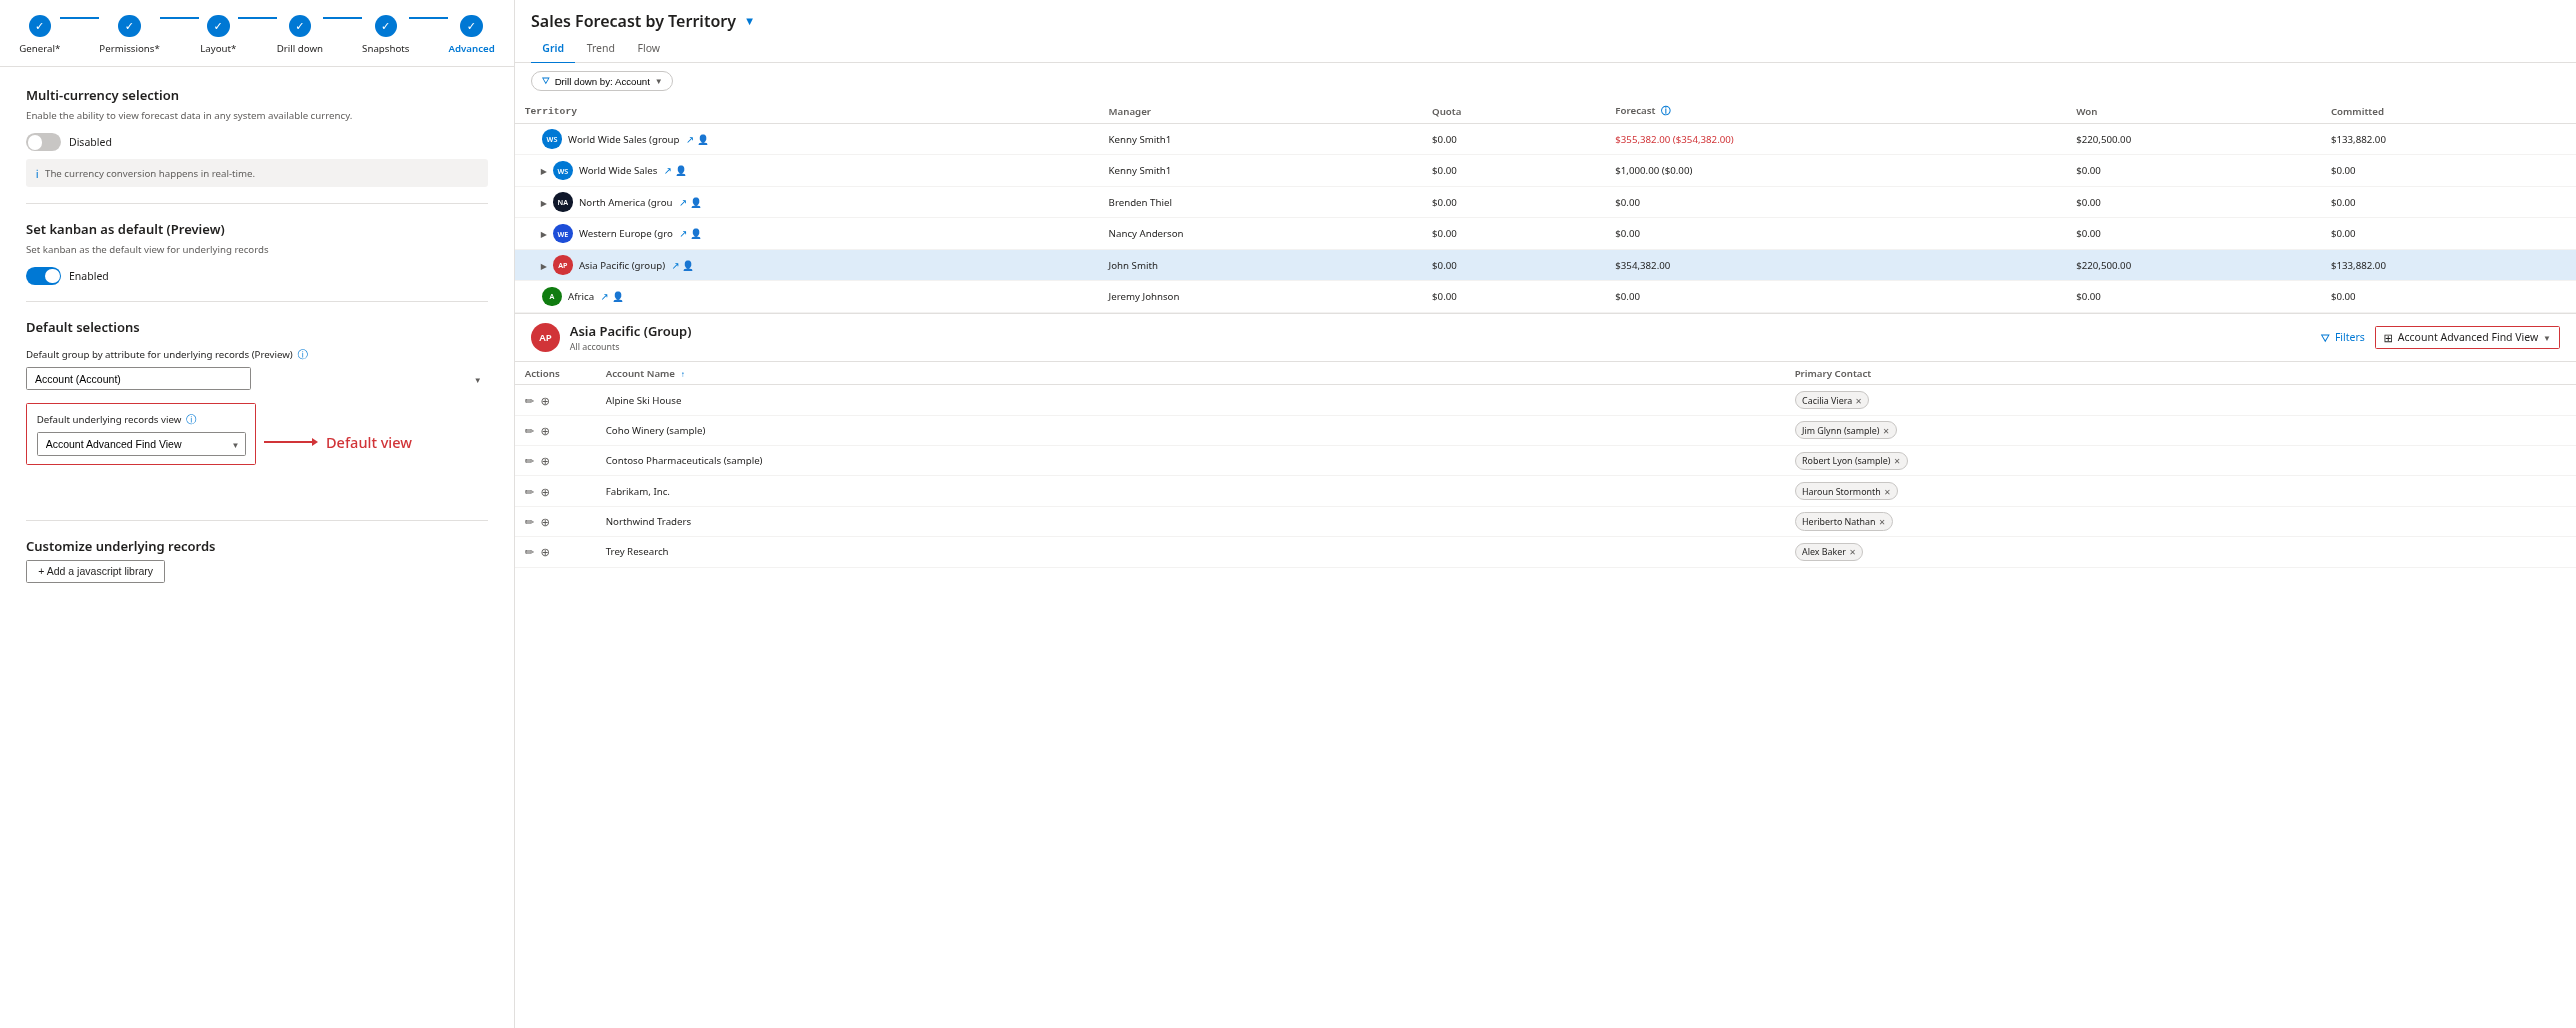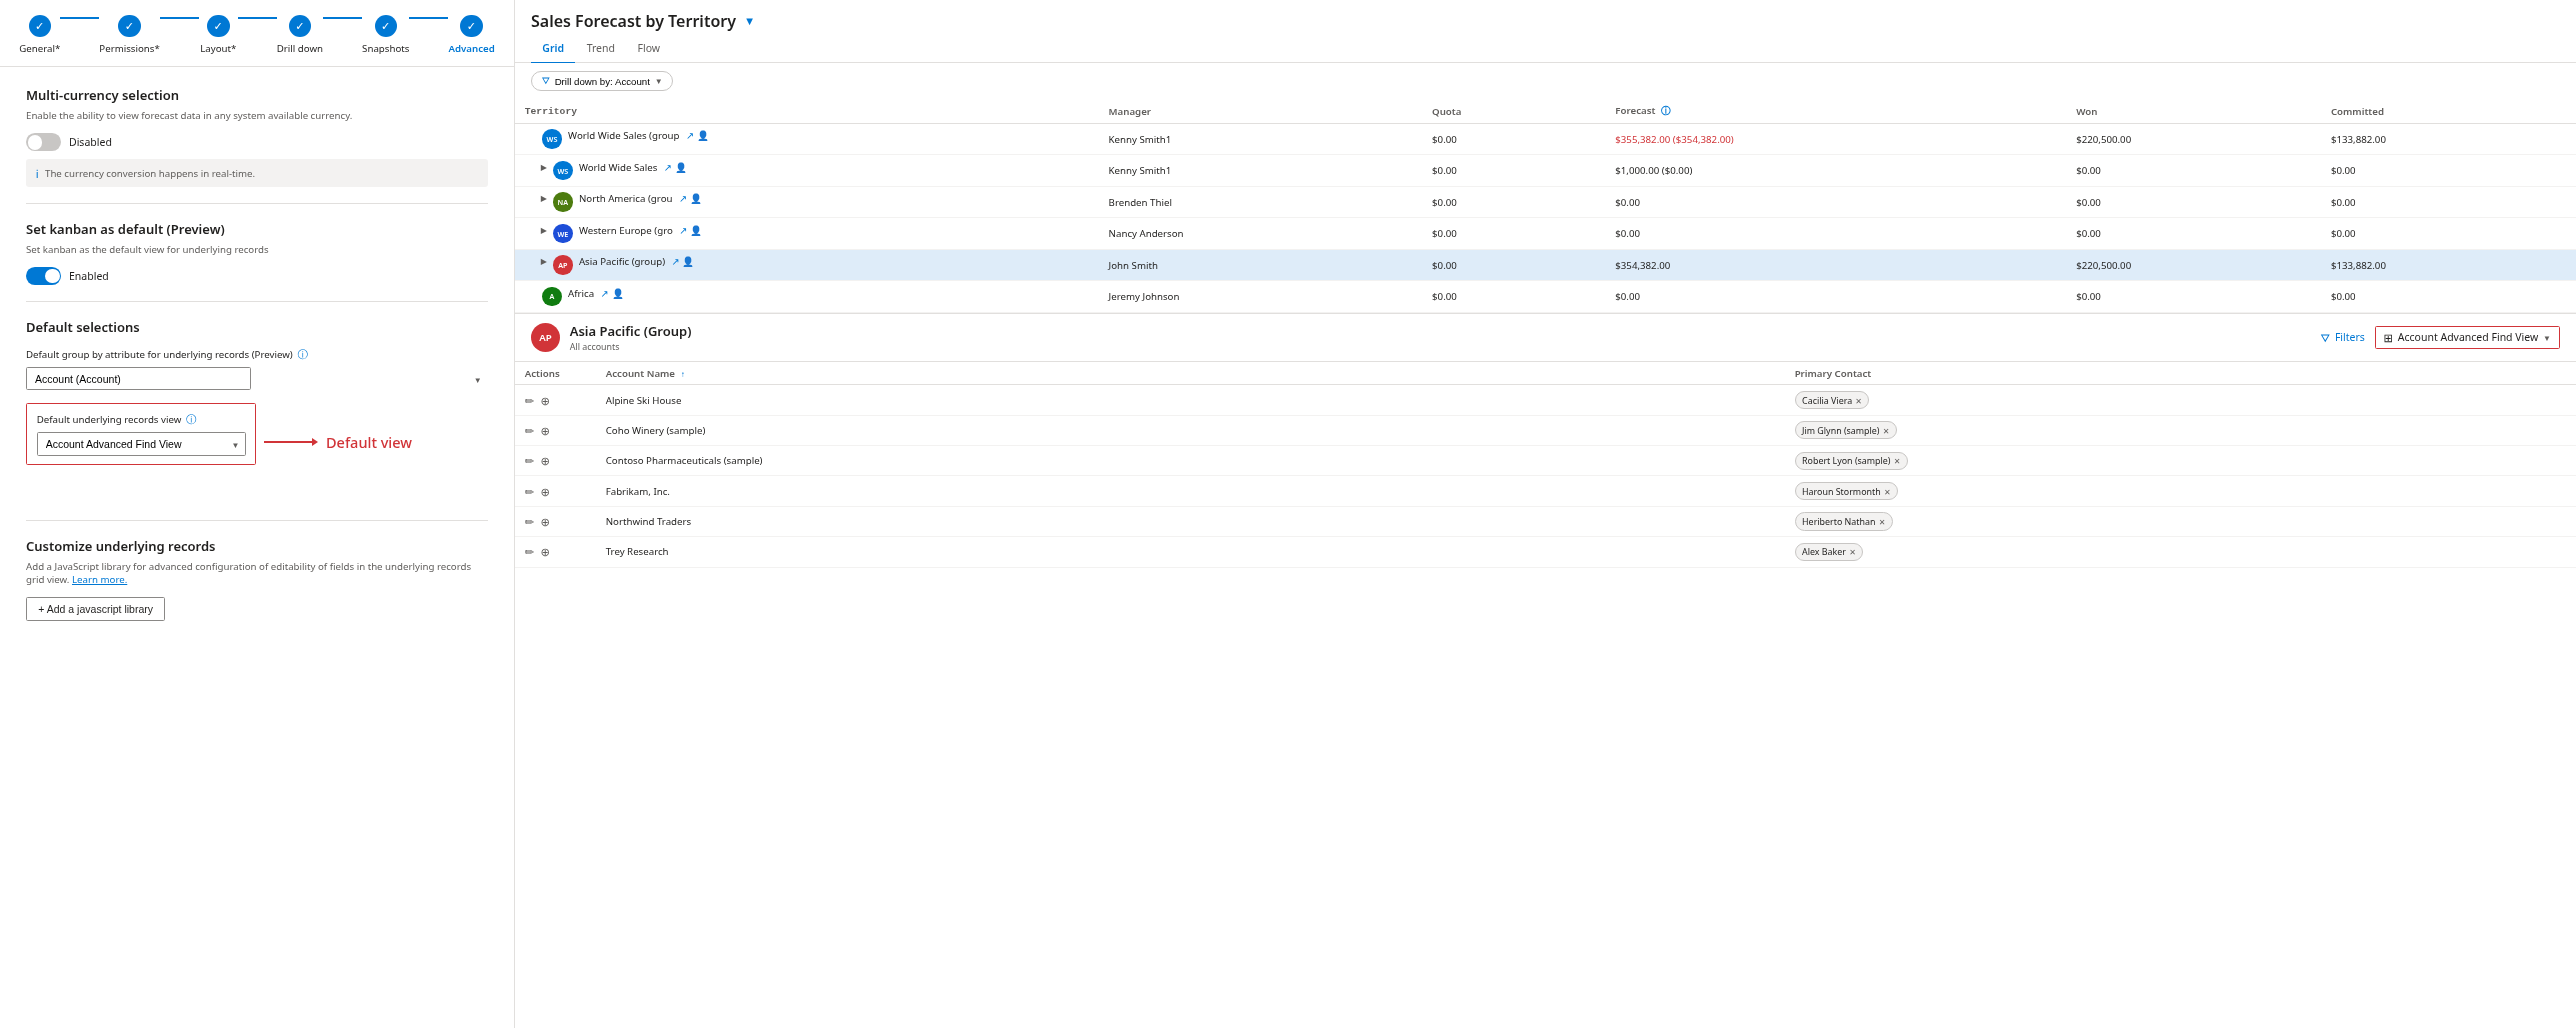--- a/index.html
+++ b/index.html
@@ -287,21 +287,21 @@
     .forecast-table td {
       padding: 5.6px 9.7px;
       border-bottom: 0.8px solid #f3f2f1;
       color: #201f1e;
     }
     .forecast-table tr.highlighted {
       background: #deecf9;
     }
     .territory-cell {
       display: flex;
-      align-items: flex-start;
+      align-items: center;
       gap: 6.4px;
     }
     .avatar-circle {
       width: 19.3px;
       height: 19.3px;
       border-radius: 50%;
       display: flex;
       align-items: center;
       justify-content: center;
       color: #fff;
@@ -513,24 +513,20 @@
         <div style="width: 48px; height: 1.6px; background: #d13438;"></div>
         <div style="width: 0; height: 0; border-left: 6.4px solid #d13438; border-top: 4px solid transparent; border-bottom: 4px solid transparent;"></div>
         <span style="color: #d13438; font-size: 14.5px; font-weight: 500; margin-left: 8px; white-space: nowrap;">Default view</span>
       </div>
     </div>
 
     <hr class="divider">
 
     
     <div class="section-title">Customize underlying records</div>
-    <div class="section-desc" style="margin-bottom: 11.3px;">
-      <span>Add a JavaScript library for advanced configuration of editability of fields in the underlying records grid view.</span>
-      <a href="#" style="color: #0078d4; font-size: 9.7px;">Learn more.</a>
-    </div>
     <button class="add-btn">
       <span>+ Add a javascript library</span>
     </button>
 
   </div>
 </div>
 
 <div class="right-panel">
 
   <div class="forecast-section">
@@ -602,21 +598,21 @@
       <td>Kenny Smith1</td>
       <td>$0.00</td>
       <td>$1,000.00 ($0.00)</td>
       <td>$0.00</td>
       <td>$0.00</td>
     </tr>
             <tr>
       <td>
         <div class="territory-cell" style="padding-left: 16px;">
           <span class="expand-icon">▶</span>
-          <div class="avatar-circle" style="background: #4d7c0f;">NA</div>
+          <div class="avatar-circle" style="background: #0f172a;">NA</div>
           <span>North America (grou</span>
           <div class="row-icons">
             <span class="row-icon">↗</span>
             <span class="row-icon">👤</span>
           </div>
         </div>
       </td>
       <td>Brenden Thiel</td>
       <td>$0.00</td>
       <td>$0.00</td>

